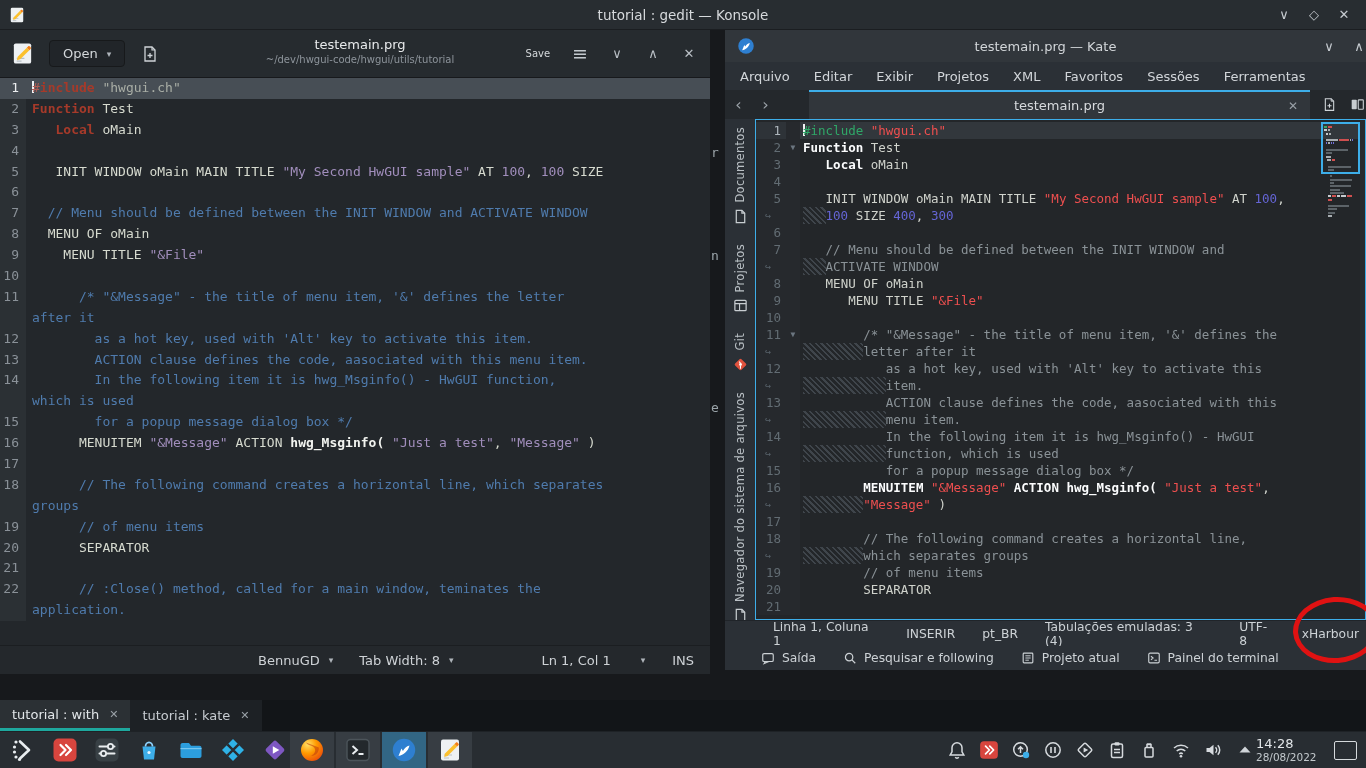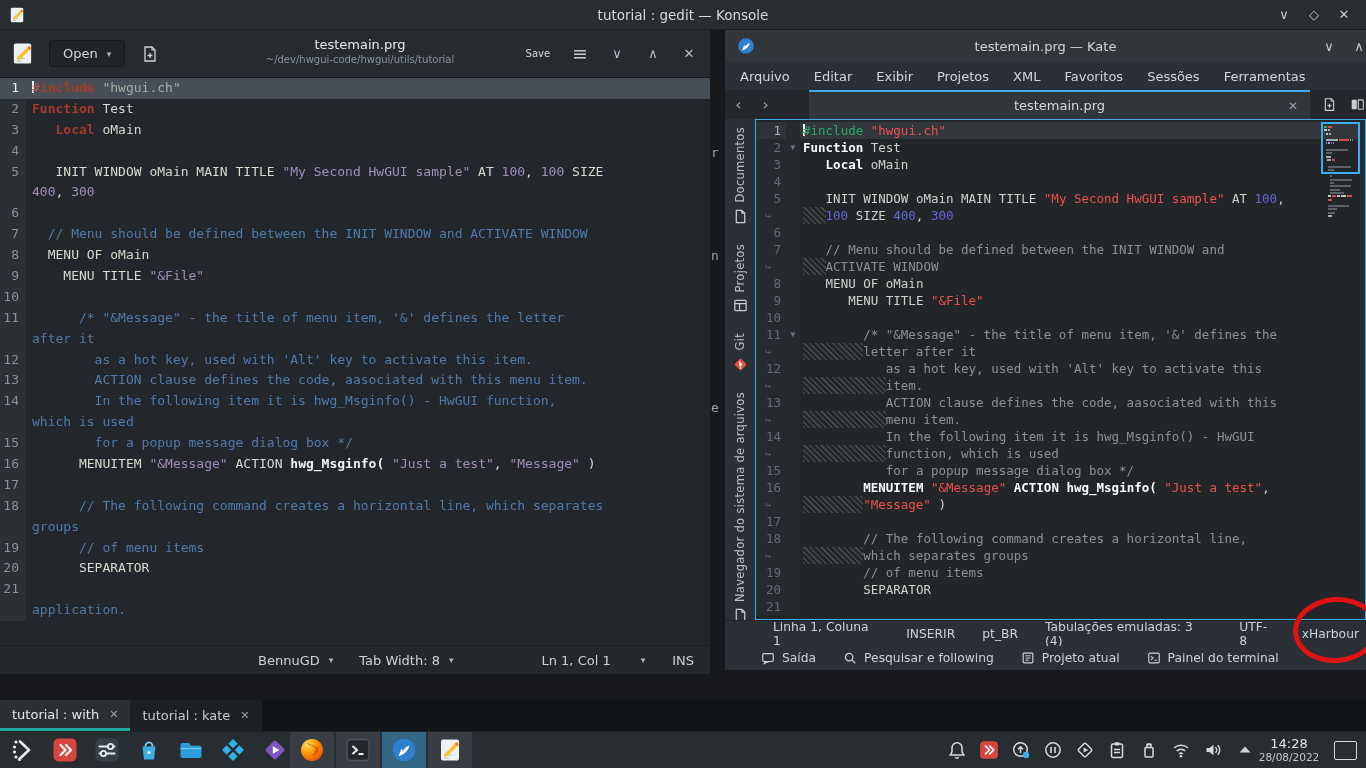--- a/index.html
+++ b/index.html
@@ -121,21 +121,21 @@
   
   .panel{position:absolute;left:0;top:731px;width:1366px;height:37px;background:#282d32;display:flex;align-items:center;border-top:1px solid #1e2226}
   .p-launch{width:26px;height:26px;margin-left:16px}
   .p-launch:first-child{margin-left:10px}
   .p-cell{width:44px;height:37px;margin-left:2px;display:flex;align-items:center;justify-content:center;background:#373d43}
   .p-cell.active{background:rgba(61,174,233,.45)}
   .p-cell .ico{width:26px;height:26px}
   .p-spacer{flex:1}
   .tray{display:flex;align-items:center;gap:12px}
   .tray .ico{width:20px;height:20px}
-  .clock{width:66px;text-align:center;margin-left:1px;line-height:1.15}
+  .clock{width:66px;text-align:left;margin-left:1px;line-height:1.15}
   .clock .t{font-size:13px;color:#e2e6e9}
   .clock .d{font-size:10.5px;color:#c3c9cd}
   .showdesk{width:23px;height:19px;border:1.5px solid #d5d9dc;border-radius:2px;margin-left:12px;margin-right:9px}
 </style>
 </head>
 <body>
 
 <div class="titlebar">
   <span class="tb-icon">
       <svg viewBox="0 0 26 26">
@@ -189,40 +189,40 @@
       <span class="g-wbtn">∧</span>
       <span class="g-wbtn">✕</span>
     </span>
   </div>
   <div class="g-code">
       <div class="crow hl"><span class="gut">1</span><span class="ctext"><span class="caret"></span><span class="tok-pp">#</span><span class="tok-kw">include</span><span class="tok-df"> </span><span class="tok-s1">"hwgui.ch"</span></span></div>
       <div class="crow"><span class="gut">2</span><span class="ctext"><span class="tok-kw">Function</span><span class="tok-df"> Test</span></span></div>
       <div class="crow"><span class="gut">3</span><span class="ctext"><span class="tok-df">   </span><span class="tok-kw">Local</span><span class="tok-df"> oMain</span></span></div>
       <div class="crow"><span class="gut">4</span><span class="ctext"></span></div>
       <div class="crow"><span class="gut">5</span><span class="ctext"><span class="tok-df">   INIT WINDOW oMain MAIN TITLE </span><span class="tok-st">"My Second HwGUI sample"</span><span class="tok-df"> AT </span><span class="tok-nu">100</span><span class="tok-df">, </span><span class="tok-nu">100</span><span class="tok-df"> SIZE</span></span></div>
-      <div class="crow"><span class="gut"></span><span class="ctext"><span class="tok-nu">400</span><span class="tok-df">, </span><span class="tok-nu">300</span></span></div>
       <div class="crow"><span class="gut">6</span><span class="ctext"></span></div>
       <div class="crow"><span class="gut">7</span><span class="ctext"><span class="tok-com">  // Menu should be defined between the INIT WINDOW and ACTIVATE WINDOW</span></span></div>
       <div class="crow"><span class="gut">8</span><span class="ctext"><span class="tok-df">  MENU OF oMain</span></span></div>
       <div class="crow"><span class="gut">9</span><span class="ctext"><span class="tok-df">    MENU TITLE </span><span class="tok-st">"&amp;File"</span></span></div>
       <div class="crow"><span class="gut">10</span><span class="ctext"></span></div>
       <div class="crow"><span class="gut">11</span><span class="ctext"><span class="tok-com">      /* "&amp;Message" - the title of menu item, '&amp;' defines the letter</span></span></div>
       <div class="crow"><span class="gut"></span><span class="ctext"><span class="tok-com">after it</span></span></div>
       <div class="crow"><span class="gut">12</span><span class="ctext"><span class="tok-com">        as a hot key, used with 'Alt' key to activate this item.</span></span></div>
       <div class="crow"><span class="gut">13</span><span class="ctext"><span class="tok-com">        ACTION clause defines the code, aasociated with this menu item.</span></span></div>
       <div class="crow"><span class="gut">14</span><span class="ctext"><span class="tok-com">        In the following item it is hwg_Msginfo() - HwGUI function,</span></span></div>
       <div class="crow"><span class="gut"></span><span class="ctext"><span class="tok-com">which is used</span></span></div>
       <div class="crow"><span class="gut">15</span><span class="ctext"><span class="tok-com">        for a popup message dialog box */</span></span></div>
       <div class="crow"><span class="gut">16</span><span class="ctext"><span class="tok-df">      MENUITEM </span><span class="tok-st">"&amp;Message"</span><span class="tok-df"> ACTION </span><span class="tok-fn">hwg_Msginfo(</span><span class="tok-df"> </span><span class="tok-st">"Just a test"</span><span class="tok-df">, </span><span class="tok-st">"Message"</span><span class="tok-df"> )</span></span></div>
       <div class="crow"><span class="gut">17</span><span class="ctext"></span></div>
       <div class="crow"><span class="gut">18</span><span class="ctext"><span class="tok-com">      // The following command creates a horizontal line, which separates</span></span></div>
       <div class="crow"><span class="gut"></span><span class="ctext"><span class="tok-com">groups</span></span></div>
       <div class="crow"><span class="gut">19</span><span class="ctext"><span class="tok-com">      // of menu items</span></span></div>
       <div class="crow"><span class="gut">20</span><span class="ctext"><span class="tok-df">      SEPARATOR</span></span></div>
       <div class="crow"><span class="gut">21</span><span class="ctext"></span></div>
+      <div class="crow"><span class="gut">22</span><span class="ctext"><span class="tok-com">      // :Close() method, called for a main window, teminates the</span></span></div>
       <div class="crow"><span class="gut"></span><span class="ctext"><span class="tok-com">application.</span></span></div>
     </div>
   <div class="g-status">
     <span class="gs-lang">
       <span>BennuGD</span>
       <span class="cstat-caret">▾</span>
     </span>
     <span class="gs-tab">
       <span>Tab Width: 8</span>
       <span class="cstat-caret">▾</span>

